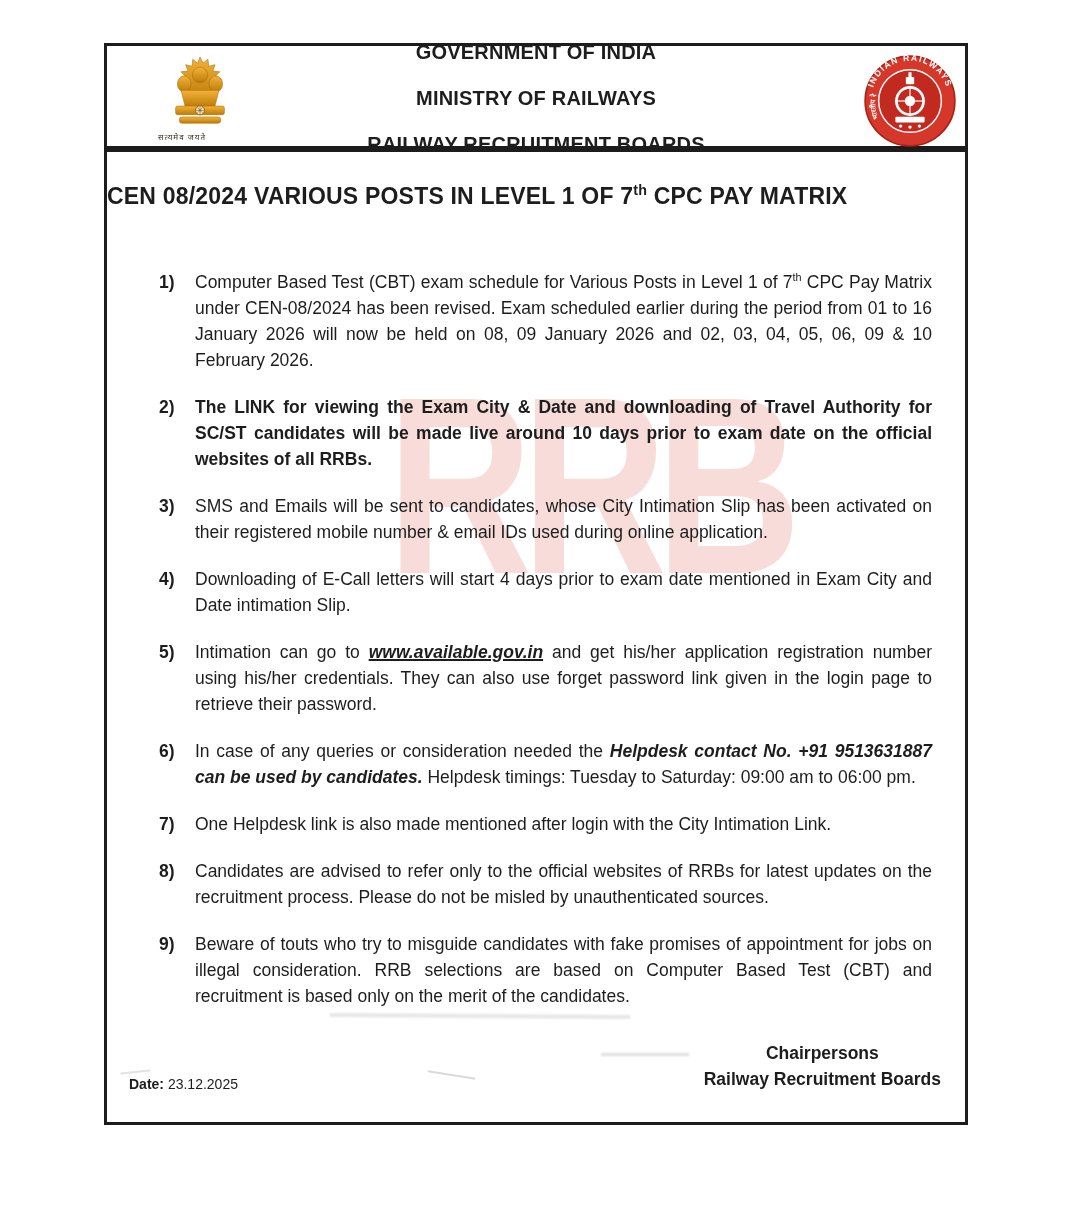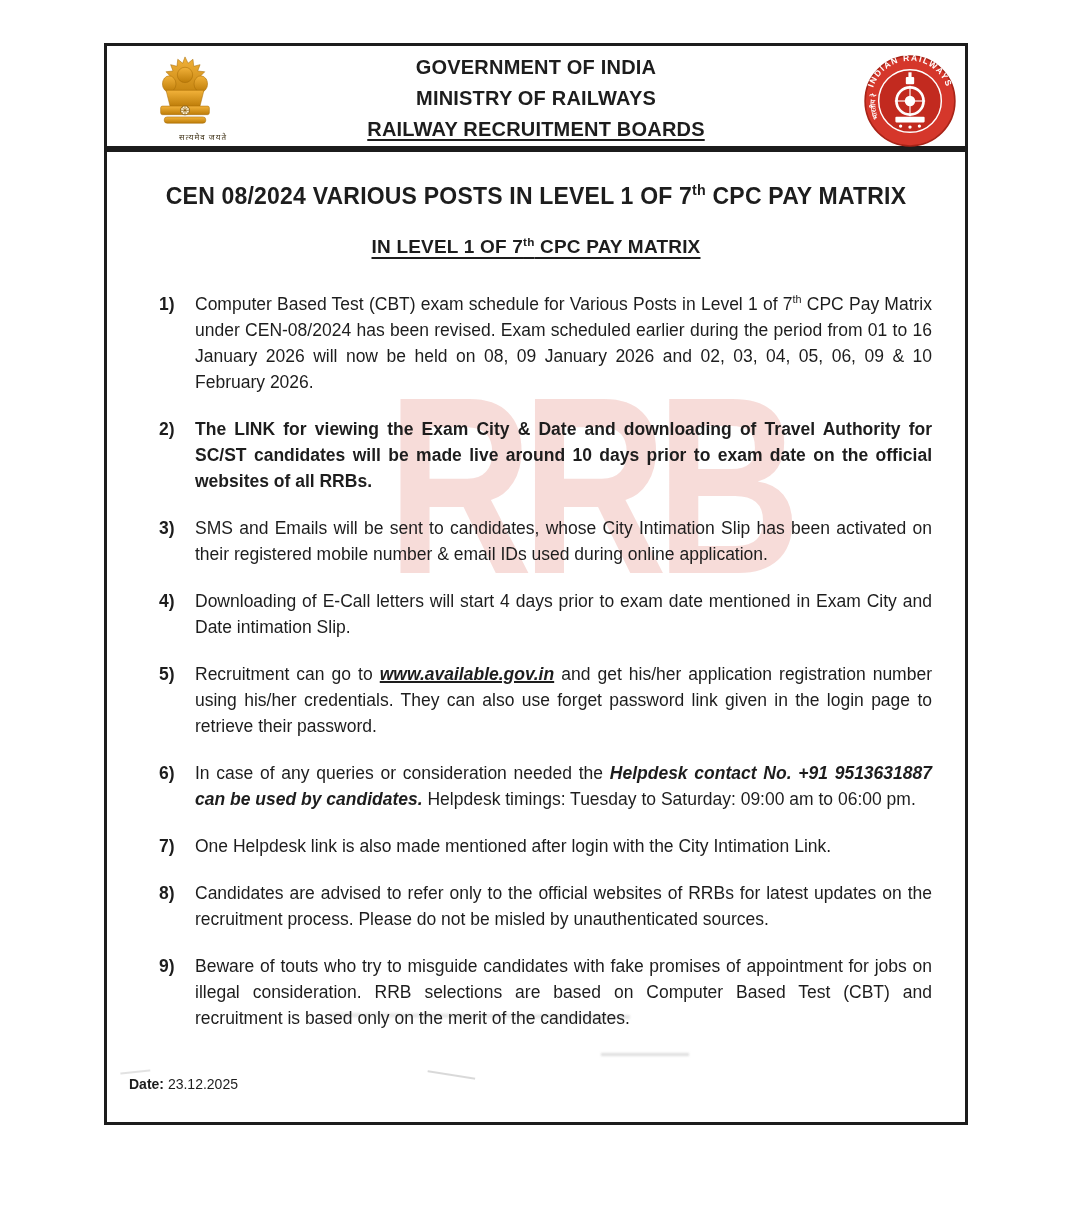--- a/index.html
+++ b/index.html
@@ -17,46 +17,46 @@
     width:1080px;height:1215px;position:relative;overflow:hidden;
     font-family:"Liberation Sans","DejaVu Sans",sans-serif;color:var(--ink);
   }
   .page{position:absolute;inset:0;background:#fff;}
 
   
   .header-box{
     position:absolute;left:104px;top:43px;width:864px;height:106px;
     border:3px solid var(--border);background:#fff;
   }
-  .emblem-wrap{position:absolute;left:36px;top:10px;width:84px;text-align:right;}
+  .emblem-wrap{position:absolute;left:51px;top:10px;width:84px;text-align:left;}
   .emblem-wrap svg{display:block;margin:0 auto;}
   .emblem-caption{font-size:8px;color:#3a2c10;letter-spacing:1px;margin-top:1px;white-space:nowrap;}
   .rail-logo-wrap{position:absolute;right:8px;top:8px;width:94px;height:94px;}
   .header-text{position:absolute;left:0;top:0;width:100%;height:100%;
-    display:flex;flex-direction:column;align-items:center;justify-content:center;gap:9px;
+    display:flex;flex-direction:column;align-items:center;justify-content:center;gap:24px;
     padding-top:4px;}
   .header-line{font-size:20px;font-weight:700;letter-spacing:.2px;line-height:1.1;}
   .header-line.u{text-decoration:underline;text-decoration-thickness:2px;text-underline-offset:3px;}
 
   
   .main-box{
     position:absolute;left:104px;top:149px;width:864px;height:976px;
     border:3px solid var(--border);background:#fff;
     display:flex;flex-direction:column;
   }
   .watermark{
     position:absolute;left:280px;top:208px;z-index:0;
     font-size:252px;font-weight:700;line-height:1;letter-spacing:-14px;
     color:var(--watermark);transform:scaleX(.8);transform-origin:left top;
     user-select:none;pointer-events:none;
   }
   .content{position:relative;z-index:1;display:flex;flex-direction:column;height:100%;}
 
   .doc-title{
-    text-align:center;font-size:23px;font-weight:700;letter-spacing:.2px;
+    text-align:left;font-size:23px;font-weight:700;letter-spacing:.2px;
     margin-top:31px;
   }
   .notice-heading{margin-top:26px;text-align:center;}
   .notice-line{
     display:inline-block;font-size:19px;font-weight:700;
     text-decoration:underline;text-decoration-thickness:2px;text-underline-offset:4px;
     margin-bottom:9px;letter-spacing:.2px;
   }
   .notice-line-2{display:block;}
   .notice-line-2 .notice-line{margin-bottom:0;}
@@ -157,23 +157,20 @@
     </div>
   </div>
 
   <div class="main-box">
     <div class="watermark">RRB</div>
 
     <div class="content">
       <div class="doc-title"><span>CEN 08/2024 VARIOUS POSTS IN LEVEL 1 OF 7</span><sup>th</sup><span> CPC PAY MATRIX</span></div>
 
       <div class="notice-heading">
-        <span class="notice-line-2">
-          <span class="notice-line"><span>IN LEVEL 1 OF 7</span><sup>th</sup><span> CPC PAY MATRIX</span></span>
-        </span>
       </div>
 
       <div class="items">
   <div class="item">
     <span class="num">1)</span>
     <p class="itext"><span>Computer Based Test (CBT) exam schedule for Various Posts in Level 1 of 7</span><sup>th</sup><span> CPC Pay Matrix under CEN-08/2024 has been revised. Exam scheduled earlier during the period from 01 to 16 January 2026 will now be held on 08, 09 January 2026 and 02, 03, 04, 05, 06, 09 &amp; 10 February 2026.</span></p>
   </div>
 
   <div class="item">
     <span class="num">2)</span>
@@ -185,21 +182,21 @@
     <p class="itext"><span>SMS and Emails will be sent to candidates, whose City Intimation Slip has been activated on their registered mobile number &amp; email IDs used during online application.</span></p>
   </div>
 
   <div class="item">
     <span class="num">4)</span>
     <p class="itext"><span>Downloading of E-Call letters will start 4 days prior to exam date mentioned in Exam City and Date intimation Slip.</span></p>
   </div>
 
   <div class="item">
     <span class="num">5)</span>
-    <p class="itext"><span>Recruitment can go to </span><span class="b i u">www.available.gov.in</span><span> and get his/her application registration number using his/her credentials. They can also use forget password link given in the login page to retrieve their password.</span></p>
+    <p class="itext"><span>Intimation can go to </span><span class="b i u">www.available.gov.in</span><span> and get his/her application registration number using his/her credentials. They can also use forget password link given in the login page to retrieve their password.</span></p>
   </div>
 
   <div class="item">
     <span class="num">6)</span>
     <p class="itext"><span>In case of any queries or consideration needed the </span><span class="b i">Helpdesk contact No. +91 9513631887 can be used by candidates.</span><span> Helpdesk timings: Tuesday to Saturday: 09:00 am to 06:00 pm.</span></p>
   </div>
 
   <div class="item">
     <span class="num">7)</span>
     <p class="itext"><span>One Helpdesk link is also made mentioned after login with the City Intimation Link.</span></p>
@@ -214,20 +211,24 @@
     <span class="num">9)</span>
     <p class="itext"><span>Beware of touts who try to misguide candidates with fake promises of appointment for jobs on illegal consideration. RRB selections are based on Computer Based Test (CBT) and recruitment is based only on the merit of the candidates.</span></p>
   </div>
 </div>
 
       <div class="footer">
         <div class="date-line">
           <span class="lbl">Date:</span>
           <span>23.12.2025</span>
         </div>
+        <div class="signatory">
+          <div>Chairpersons</div>
+          <div>Railway Recruitment Boards</div>
+        </div>
       </div>
     </div>
   </div>
 
   <div class="smudge smudge-1"></div>
   <div class="smudge smudge-2"></div>
   <div class="smudge smudge-3"></div>
   <div class="smudge smudge-4"></div>
 </div>
 

